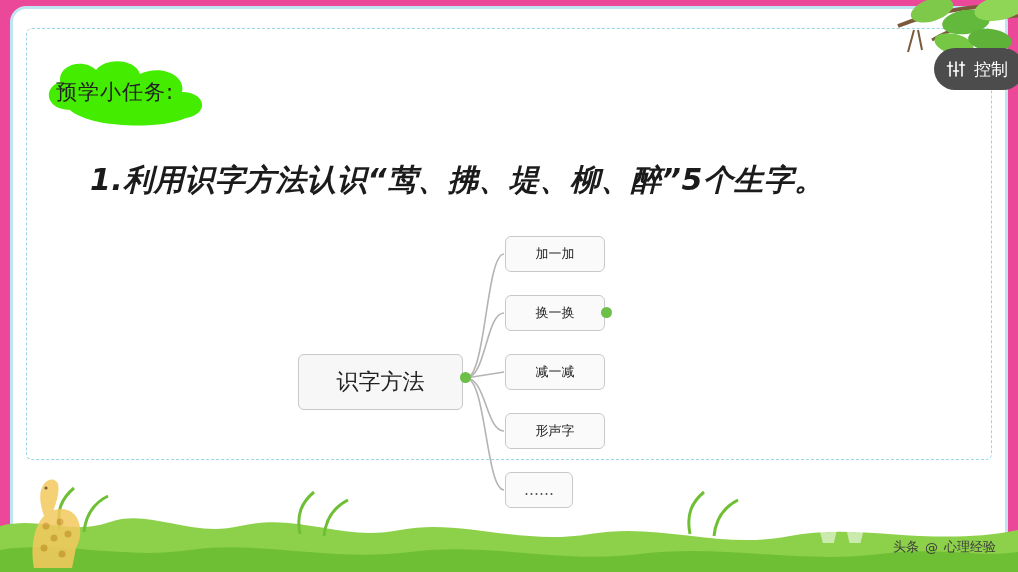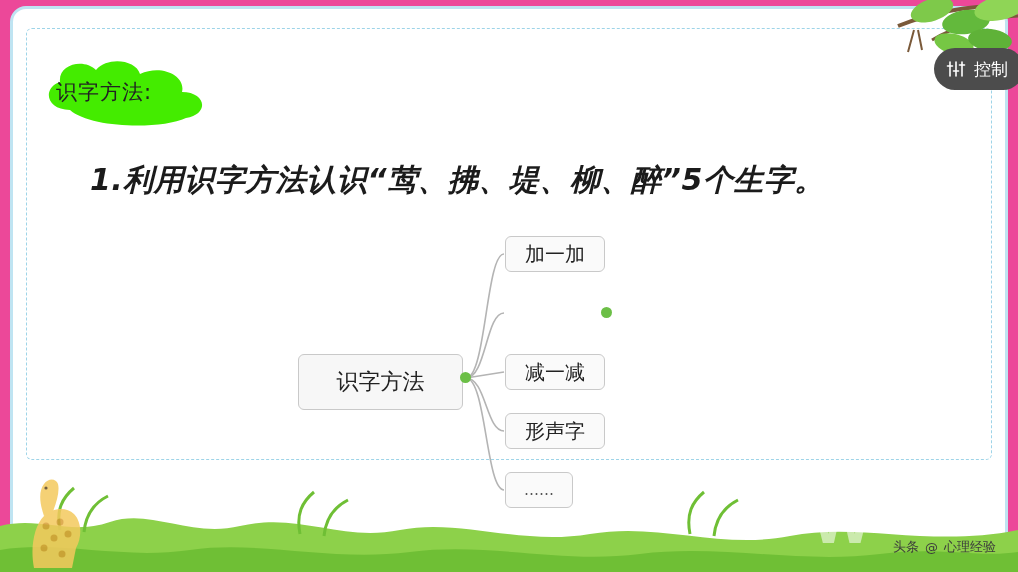--- a/index.html
+++ b/index.html
@@ -94,21 +94,21 @@
   }
   .node-root {
     left: 8px; top: 122px;
     width: 165px; height: 56px;
     font-size: 22px;
     background: #f7f7f7;
   }
   .node-leaf {
     left: 215px;
     width: 100px; height: 36px;
-    font-size: 20px;
+    font-size: 13px;
   }
   .leaf0 { top: 4px; }
   .leaf1 { top: 63px; }
   .leaf2 { top: 122px; }
   .leaf3 { top: 181px; }
   .leaf4 { top: 240px; width: 68px; font-size: 15px; color:#555; }
   .dot {
     position: absolute;
     width: 11px; height: 11px;
     border-radius: 50%;
@@ -189,39 +189,40 @@
       </g>
     </svg>
     <span>控制</span>
   </div>
 
   <div class="title-blob">
     <svg width="190" height="72" viewBox="0 0 190 72">
       <path d="M30 52 C6 52 2 30 20 24 C18 6 44 0 56 12 C68 -2 96 2 100 16 C122 6 146 18 142 34 C166 34 170 56 146 60 C120 72 50 70 30 52 Z" fill="#44ec00"></path>
     </svg>
   </div>
-  <div class="title-text">识字方法:</div>
+  <div class="title-text">预学小任务:</div>
 
   <div class="main-line">1.利用识字方法认识“莺、拂、堤、柳、醉”5个生字。</div>
 
   <div class="map">
     <svg class="map-lines" width="360" height="300" viewBox="0 0 360 300" style="position:absolute;left:0;top:0;">
       <g stroke="#b4b4b4" stroke-width="1.6" fill="none">
         <path d="M176 146 C196 146 196 22 214 22"></path>
         <path d="M176 146 C196 146 196 81 214 81"></path>
         <path d="M176 146 L214 140"></path>
         <path d="M176 146 C196 146 196 199 214 199"></path>
         <path d="M176 146 C196 146 196 258 214 258"></path>
       </g>
     </svg>
 
     <div class="node node-root">识字方法</div>
     <div class="dot dot-root"></div>
 
     <div class="node node-leaf leaf0">加一加</div>
+    <div class="node node-leaf leaf1">换一换</div>
     <div class="dot dot-leaf1"></div>
     <div class="node node-leaf leaf3">形声字</div>
     <div class="node node-leaf leaf2">减一减</div>
     <div class="node node-leaf leaf4">……</div>
   </div>
 
   <div class="grass-band">
     <svg width="1018" height="108" viewBox="0 0 1018 108">
       <path d="M0 108 L0 62 C40 52 70 72 110 58 C150 44 190 74 240 62 C300 48 340 78 400 66 C460 54 520 82 590 70 C660 58 720 86 790 72 C860 58 930 84 1018 66 L1018 108 Z" fill="#8dd14a"></path>
       <path d="M0 108 L0 86 C60 76 120 96 190 86 C260 76 330 98 410 88 C490 78 560 100 640 90 C720 80 800 100 880 90 C940 82 980 94 1018 88 L1018 108 Z" fill="#6fbf35"></path>

